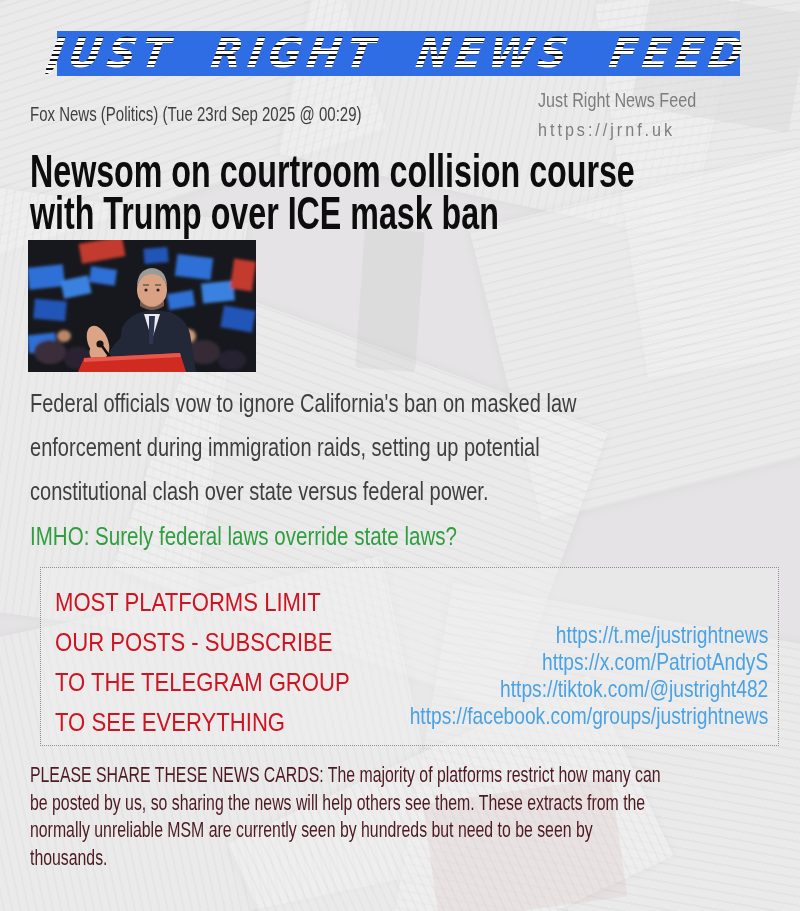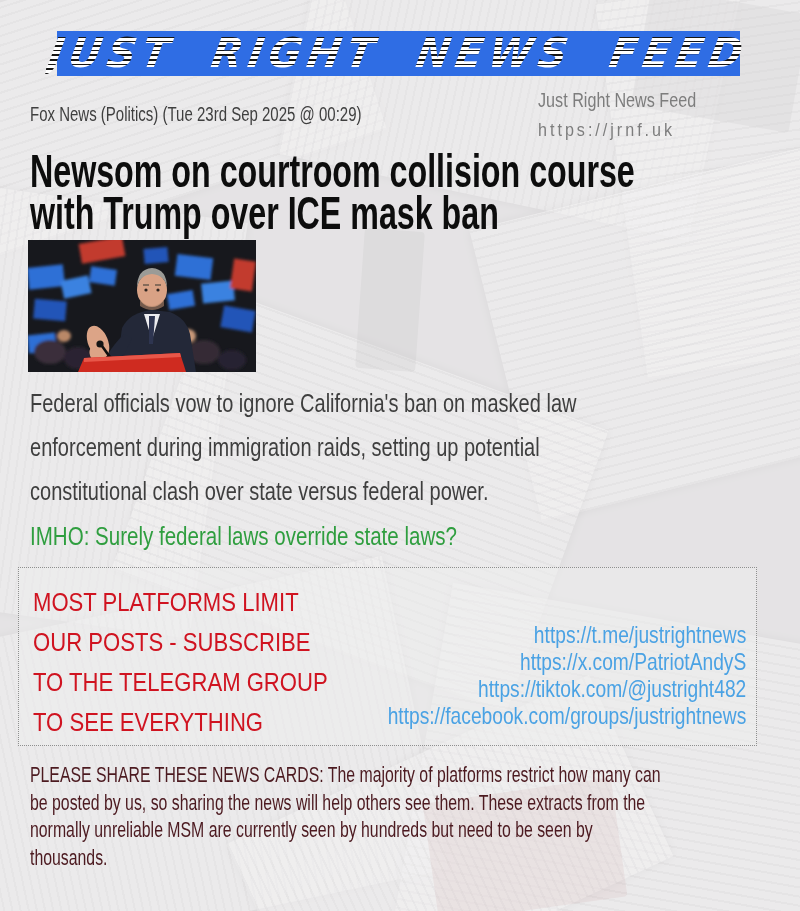--- a/index.html
+++ b/index.html
@@ -50,21 +50,21 @@
     color:#0d0d0d;transform:scaleX(.70);letter-spacing:0;
   }
 
   .photo{position:absolute;left:28px;top:240px;width:228px;height:132px;}
   .photo svg{display:block;}
 
   .summary{left:30px;top:381px;font-size:26px;line-height:44px;color:#3e3e3e;transform:scaleX(.77);}
   .opinion{left:30px;top:521px;font-size:26px;color:#2f9e3f;transform:scaleX(.79);}
 
   .subscribe-box{
-    position:absolute;left:18px;top:567px;width:739px;height:179px;
+    position:absolute;left:40px;top:567px;width:739px;height:179px;
     border:1px dotted #8f8f8f;background:rgba(238,238,238,.5);box-sizing:border-box;
   }
   .subscribe-msg{left:14px;top:14px;font-size:26px;line-height:40px;color:#d01320;transform:scaleX(.85);}
   .subscribe-links{
     position:absolute;right:10px;top:53px;font-size:24px;line-height:27px;color:#4aa2e4;
     text-align:right;transform:scaleX(.80);transform-origin:100% 0;white-space:nowrap;
   }
 
   .footer-note{left:30px;top:761px;font-size:22px;line-height:27.5px;color:#4c1a20;transform:scaleX(.72);}
 </style>

